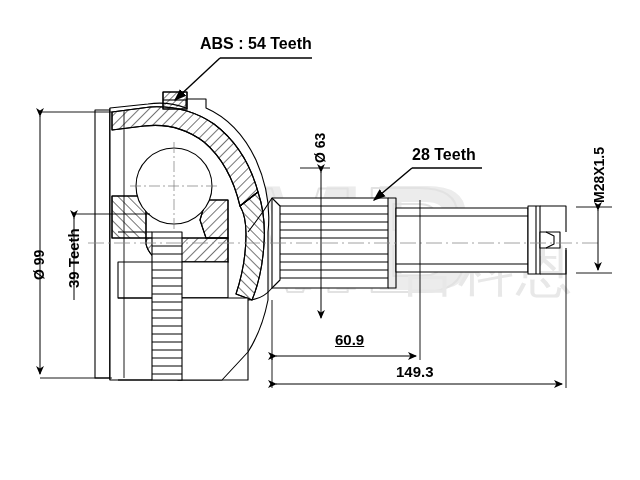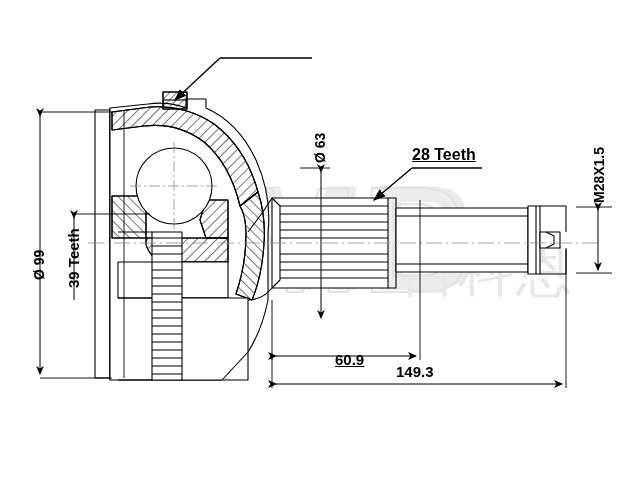--- a/index.html
+++ b/index.html
@@ -241,28 +241,29 @@
       </g>
 
       <g stroke-width="1.4">
         <line x1="412" y1="168" x2="374" y2="200" marker-end="url(#arrH)"></line>
         <line x1="412" y1="168" x2="482" y2="168"></line>
       </g>
 
     </g>
   </svg>
 
+  <div class="lbl lbl-bold" style="left:200px; top:36px; font-size:16px;">ABS : 54 Teeth</div>
 
   <div class="lbl lbl-bold rot90" style="left:32px; top:280px; font-size:14px;">Ø 99</div>
 
   <div class="lbl lbl-bold rot90" style="left:66px; top:288px; font-size:15px;">39 Teeth</div>
 
   <div class="lbl lbl-bold rot90" style="left:313px; top:163px; font-size:14px;">Ø 63</div>
 
-  <div class="lbl lbl-bold" style="left:412px; top:147px; font-size:16px;text-decoration:underline;">28 Teeth</div>
+  <div class="lbl lbl-bold" style="left:412px; top:147px; font-size:16px;">28 Teeth</div>
 
   <div class="lbl lbl-bold rot90" style="left:592px; top:203px; font-size:14px;">M28X1.5</div>
 
-  <div class="lbl lbl-bold" style="left:335px; top:352px; font-size:15px;text-decoration:underline;">60.9</div>
+  <div class="lbl lbl-bold" style="left:335px; top:332px; font-size:15px;text-decoration:underline;">60.9</div>
 
   <div class="lbl lbl-bold" style="left:396px; top:364px; font-size:15px;">149.3</div>
 
 </div>
 
 </body></html>

